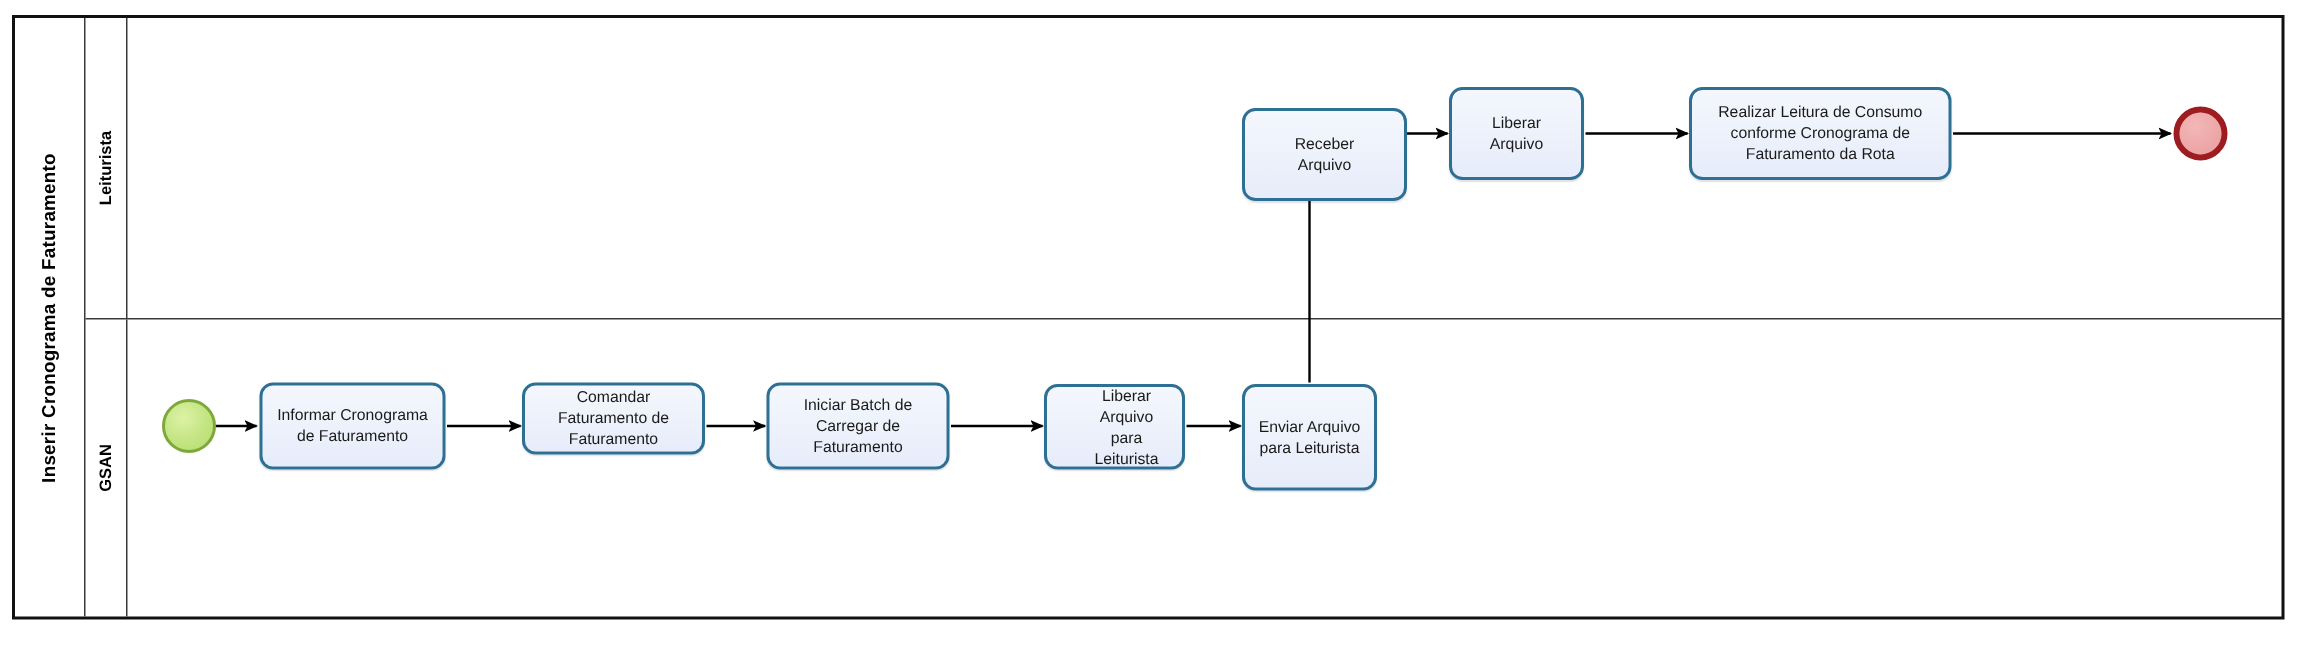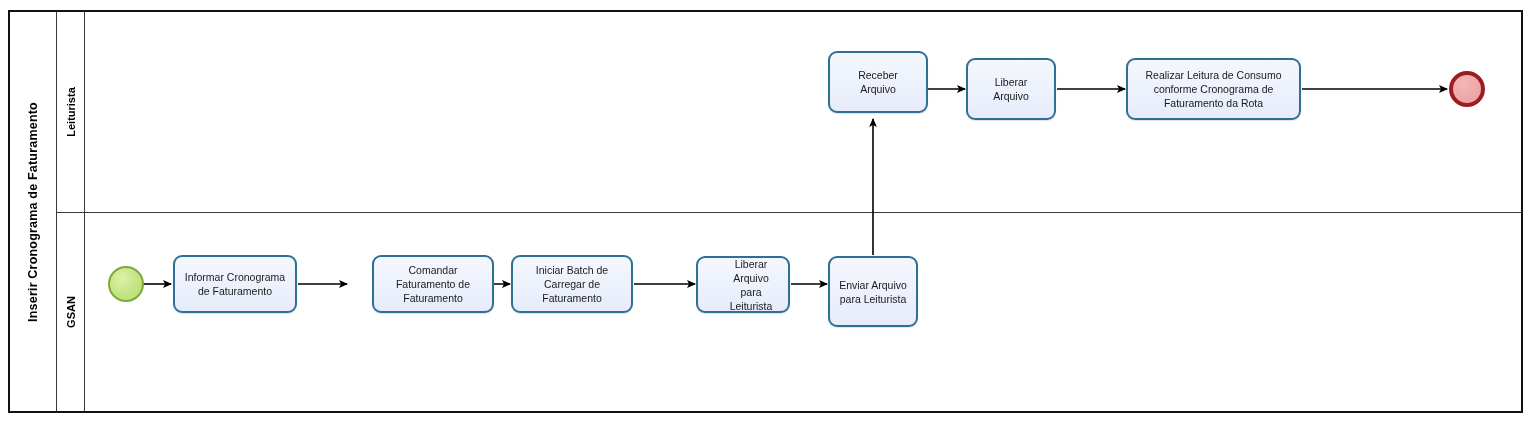--- a/index.html
+++ b/index.html
@@ -167,21 +167,21 @@
       <line x1="919" y1="89" x2="965" y2="89"></line>
       <line x1="1057" y1="89" x2="1125" y2="89"></line>
       <line x1="1302" y1="89" x2="1447" y2="89"></line>
     </g>
   </svg>
 
   <div class="event event-start" style="left:108px; top:266px; width:36px; height:36px;"></div>
 
   <div class="event event-end" style="left:1449px; top:71px; width:36px; height:36px;"></div>
 
-  <div class="task" style="left:828px; top:51px; width:100px; height:62px;">
+  <div class="task" style="left:828px; top:72px; width:110px; height:62px;">
     <span>
       <span>Receber</span>
       <span>Arquivo</span>
     </span>
   </div>
 
   <div class="task" style="left:966px; top:58px; width:90px; height:62px;">
     <span>
       <span>Liberar</span>
       <span>Arquivo</span>
@@ -196,21 +196,21 @@
     </span>
   </div>
 
   <div class="task" style="left:173px; top:255px; width:124px; height:58px;">
     <span>
       <span>Informar Cronograma</span>
       <span>de Faturamento</span>
     </span>
   </div>
 
-  <div class="task" style="left:348px; top:255px; width:122px; height:58px;margin-left:24px;">
+  <div class="task" style="left:348px; top:255px; width:122px; height:48px;">
     <span>
       <span>Comandar</span>
       <span>Faturamento de</span>
       <span>Faturamento</span>
     </span>
   </div>
 
   <div class="task" style="left:511px; top:255px; width:122px; height:58px;">
     <span>
       <span>Iniciar Batch de</span>

